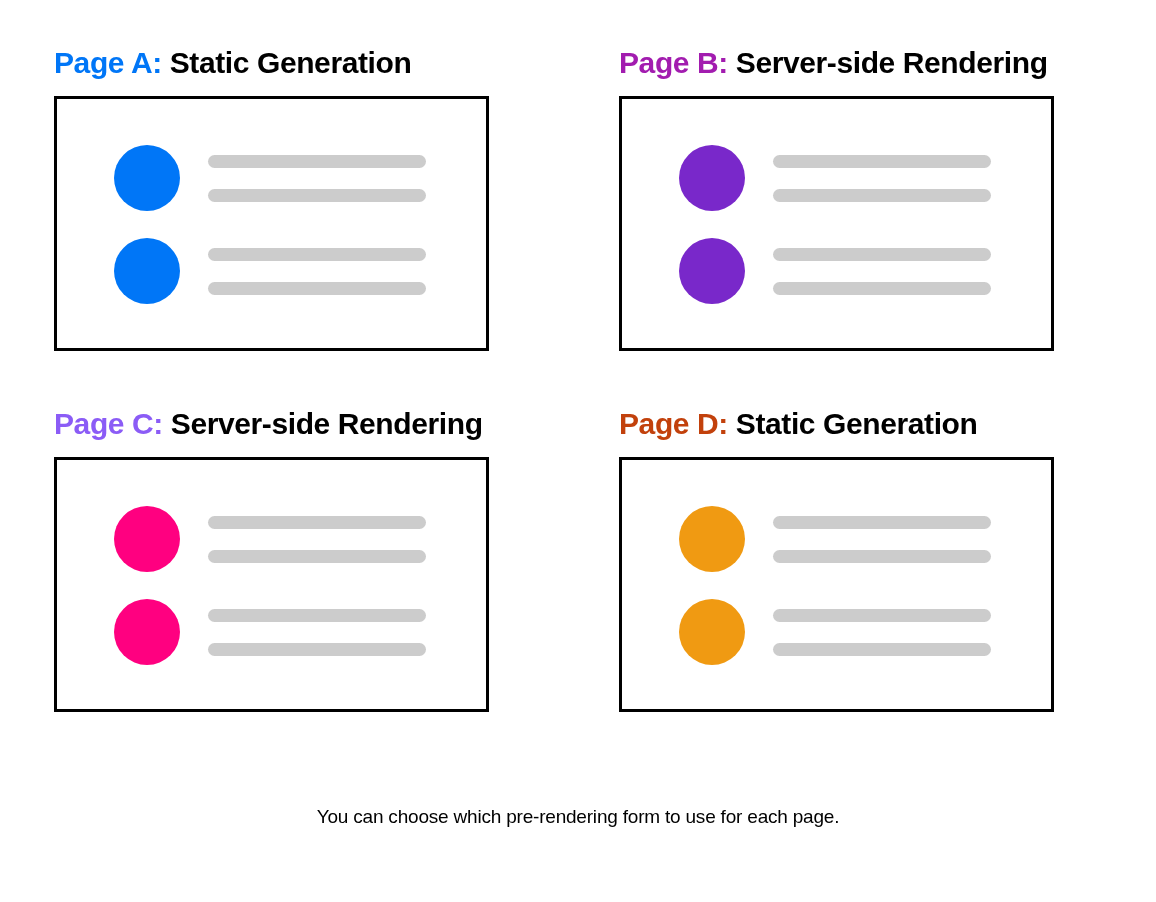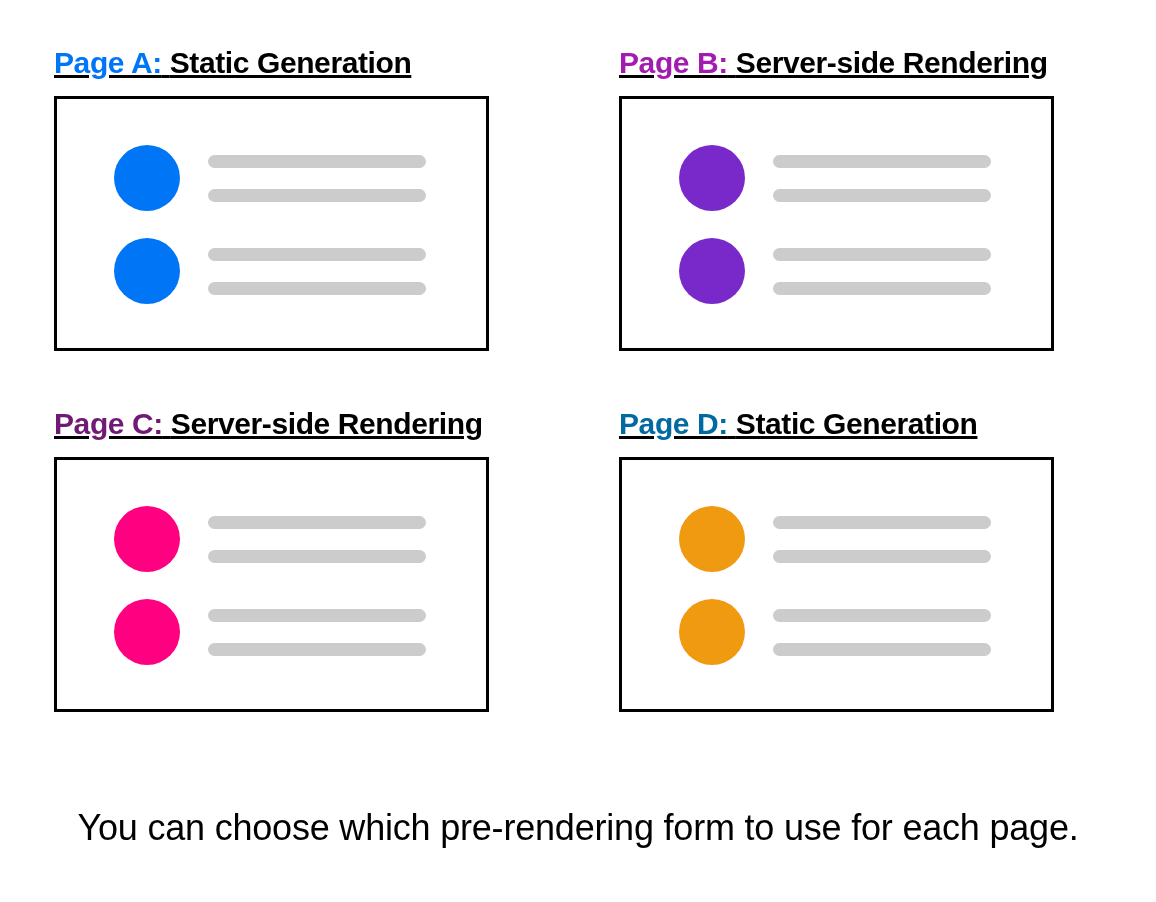--- a/index.html
+++ b/index.html
@@ -26,21 +26,20 @@
   .grid {
     position: absolute;
     left: 54px;
     top: 48px;
     width: 1000px;
     display: grid;
     grid-template-columns: 435px 435px;
     grid-template-rows: auto auto;
     column-gap: 130px;
     row-gap: 58px;
-    text-decoration: underline;
   }
 
   .cell {
     width: 435px;
   }
 
   .card-heading {
     font-size: 30px;
     font-weight: 700;
     line-height: 1;
@@ -104,21 +103,21 @@
     border-radius: 7px;
     background: #cccccc;
   }
 
   .caption {
     position: absolute;
     left: 0;
     top: 806px;
     width: 1156px;
     text-align: center;
-    font-size: 36px;
+    font-size: 19px;
     line-height: 1.2;
     letter-spacing: -0.2px;
     color: #000000;
     font-weight: 400;
   }
 </style>
 </head>
 <body style="background: rgb(255, 255, 255);">
 
 <div class="diagram">
@@ -170,21 +169,21 @@
               <div class="line" style="background: rgb(204, 204, 204);"></div>
               <div class="line" style="background: rgb(204, 204, 204);"></div>
             </div>
           </div>
         </div>
       </div>
     </div>
 
     <div class="cell">
       <div class="card-heading">
-        <span class="page-label" style="color: #701a75;">Page C:</span>
+        <span class="page-label" style="color: #8b5cf6;">Page C:</span>
         <span class="page-mode">Server-side Rendering</span>
       </div>
       <div class="card" style="border-color: rgb(0, 0, 0); background: rgb(255, 255, 255);">
         <div class="rows">
           <div class="row">
             <div class="avatar" style="background: rgb(255, 0, 128);"></div>
             <div class="lines">
               <div class="line" style="background: rgb(204, 204, 204);"></div>
               <div class="line" style="background: rgb(204, 204, 204);"></div>
             </div>
@@ -195,21 +194,21 @@
               <div class="line" style="background: rgb(204, 204, 204);"></div>
               <div class="line" style="background: rgb(204, 204, 204);"></div>
             </div>
           </div>
         </div>
       </div>
     </div>
 
     <div class="cell">
       <div class="card-heading">
-        <span class="page-label" style="color: #0369a1;">Page D:</span>
+        <span class="page-label" style="color: #c2410c;">Page D:</span>
         <span class="page-mode">Static Generation</span>
       </div>
       <div class="card" style="border-color: rgb(0, 0, 0); background: rgb(255, 255, 255);">
         <div class="rows">
           <div class="row">
             <div class="avatar" style="background: rgb(240, 154, 18);"></div>
             <div class="lines">
               <div class="line" style="background: rgb(204, 204, 204);"></div>
               <div class="line" style="background: rgb(204, 204, 204);"></div>
             </div>

